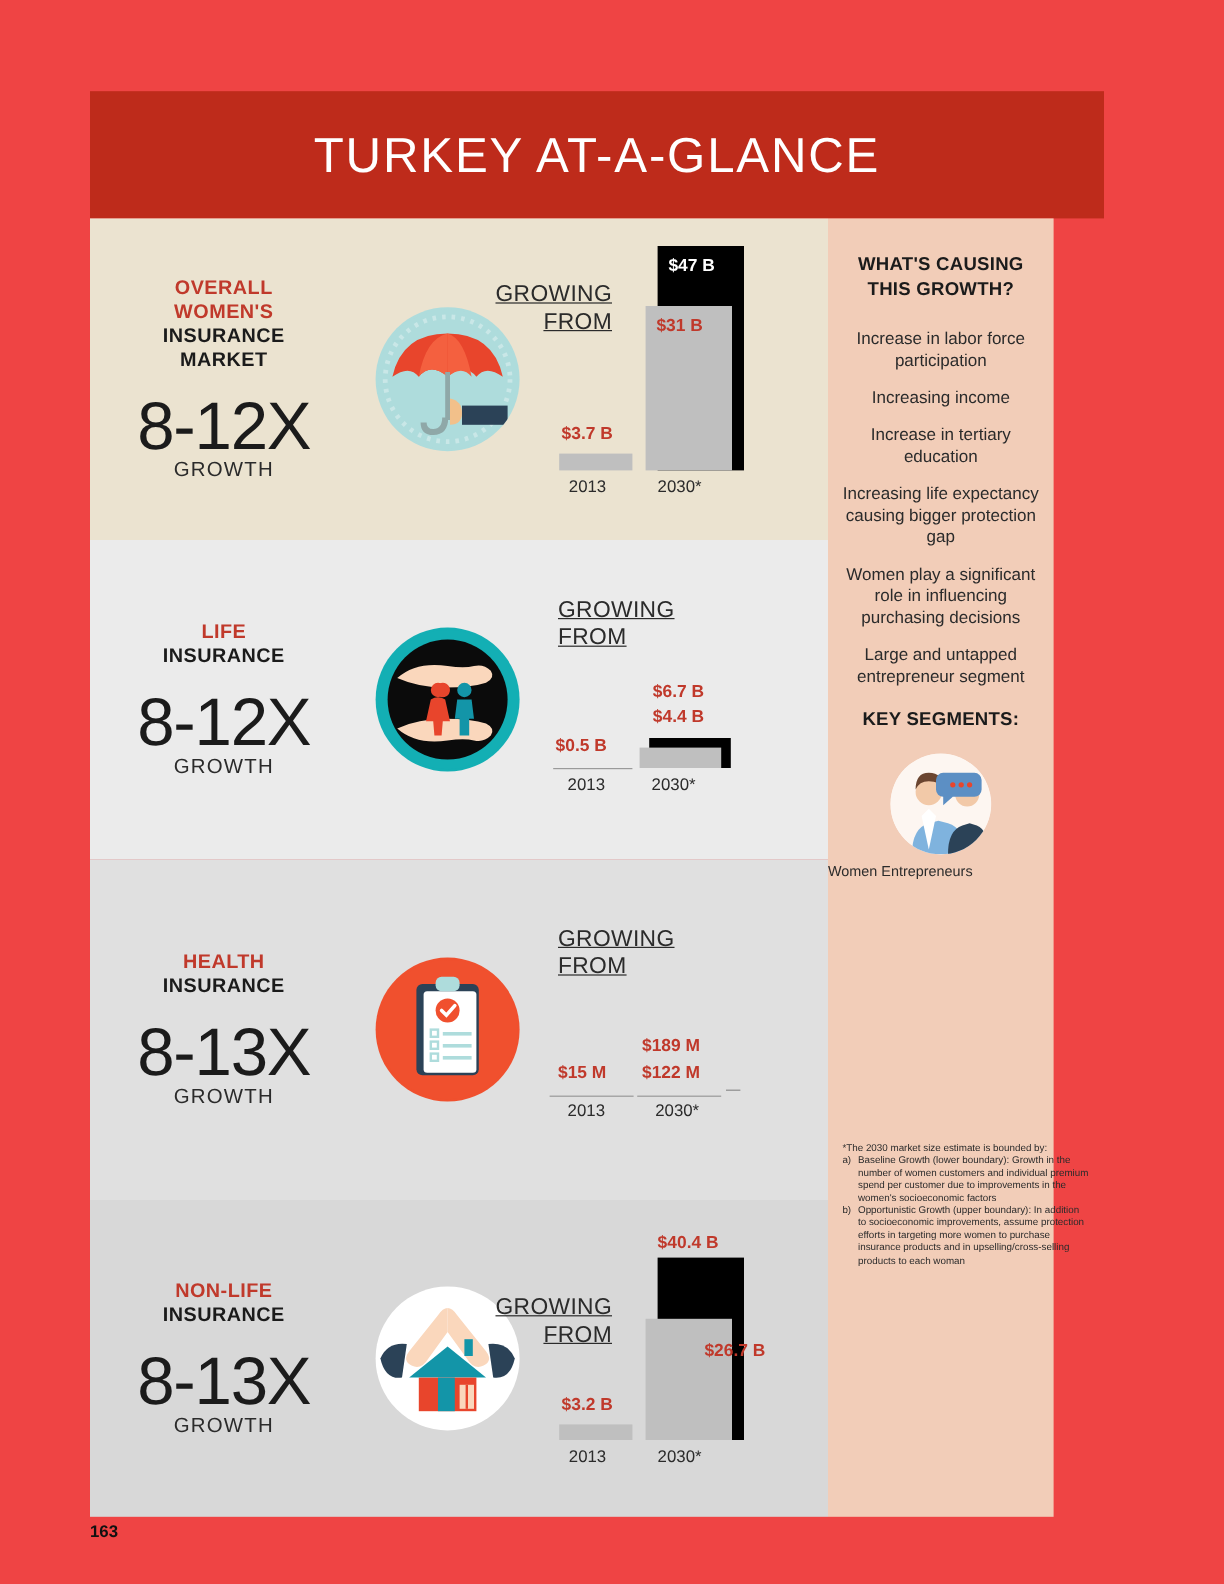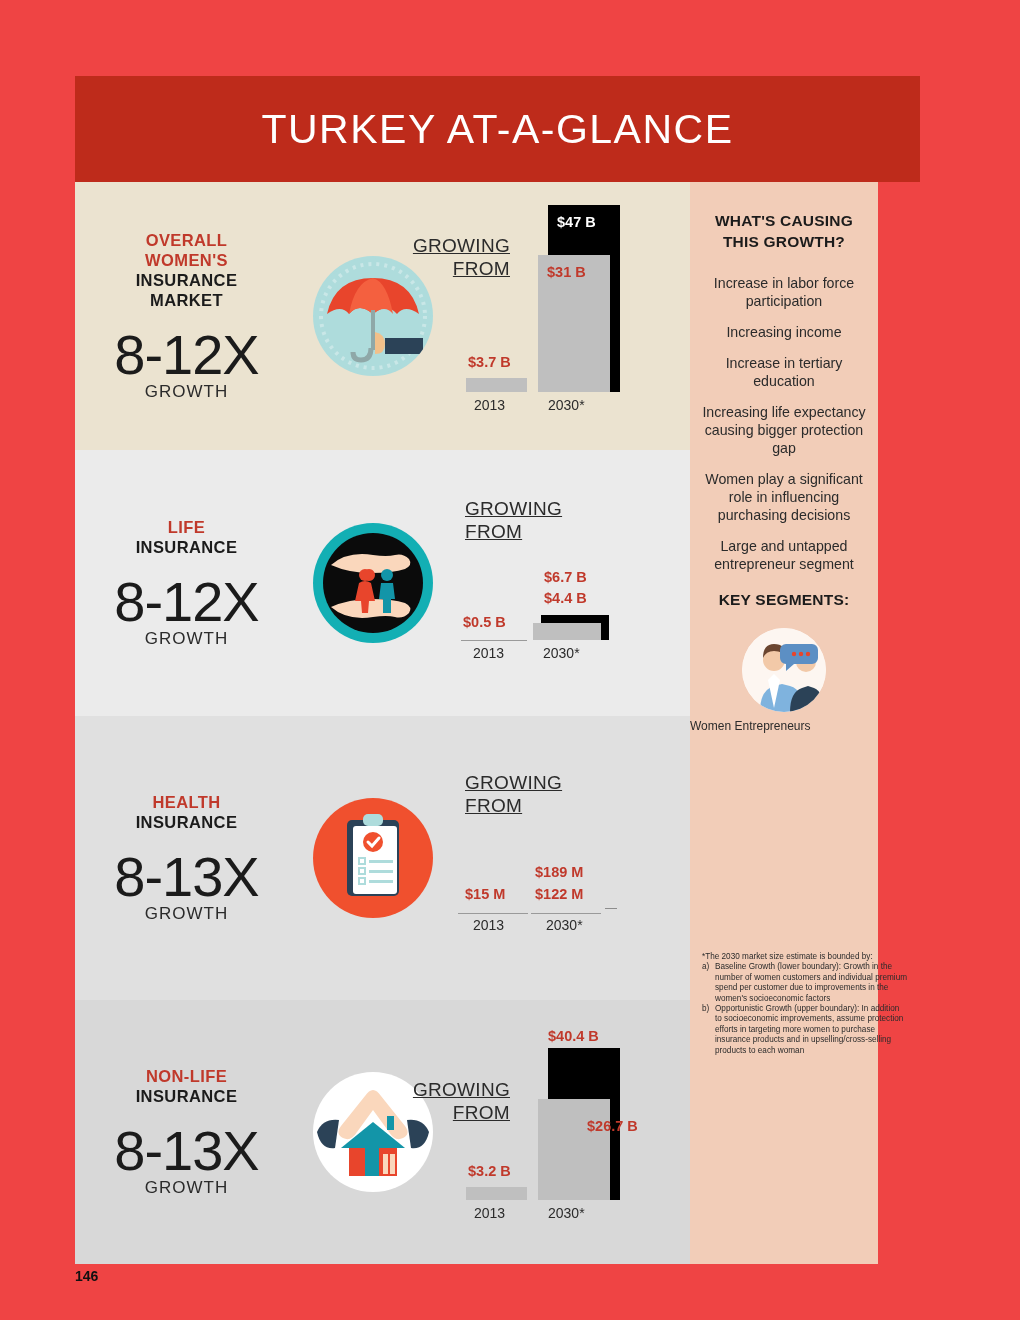--- a/index.html
+++ b/index.html
@@ -318,15 +318,15 @@
     <div class="fn-item">
       <div class="fn-marker">a)</div>
       <div>Baseline Growth (lower boundary): Growth in the number of women customers and individual premium spend per customer due to improvements in the women's socioeconomic factors</div>
     </div>
     <div class="fn-item">
       <div class="fn-marker">b)</div>
       <div>Opportunistic Growth (upper boundary): In addition to socioeconomic improvements, assume protection efforts in targeting more women to purchase insurance products and in upselling/cross-selling products to each woman</div>
     </div>
   </div>
 
-  <div class="pagenum">146</div>
+  <div class="pagenum">163</div>
 
 </div>
 
 </body></html>

